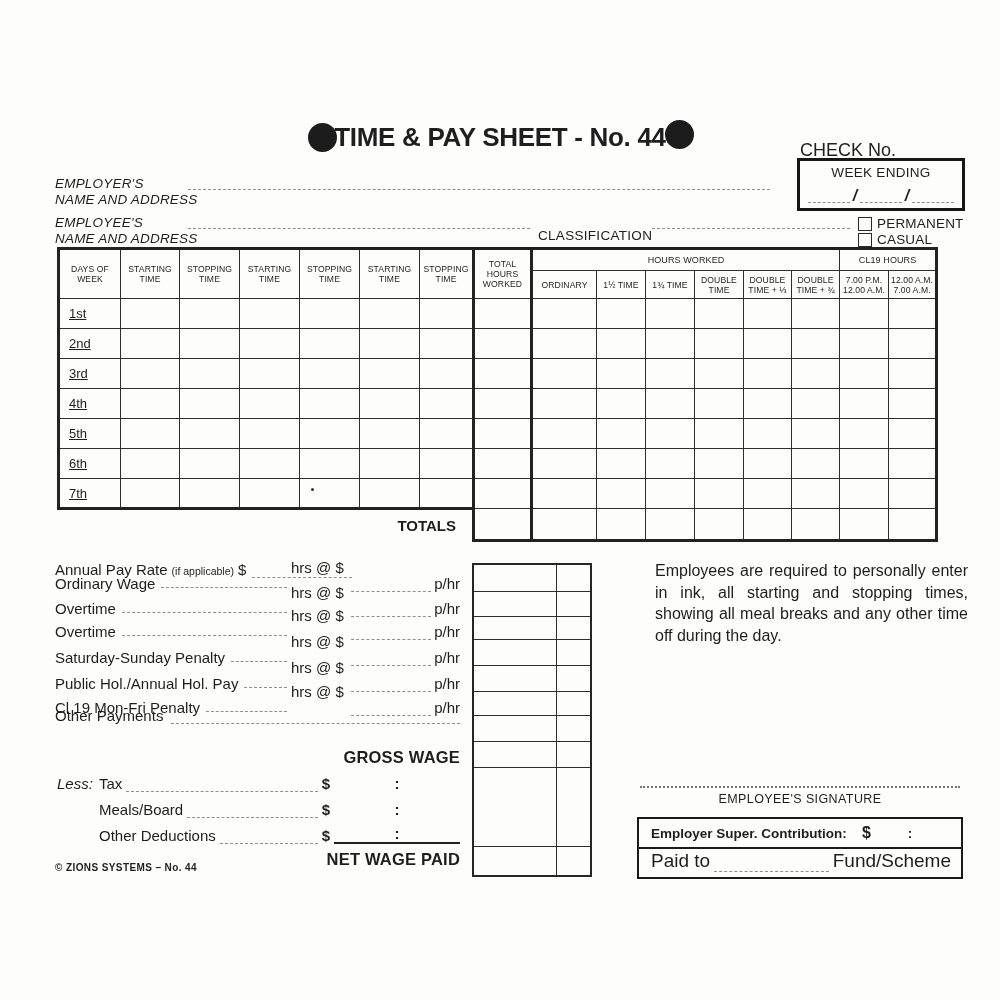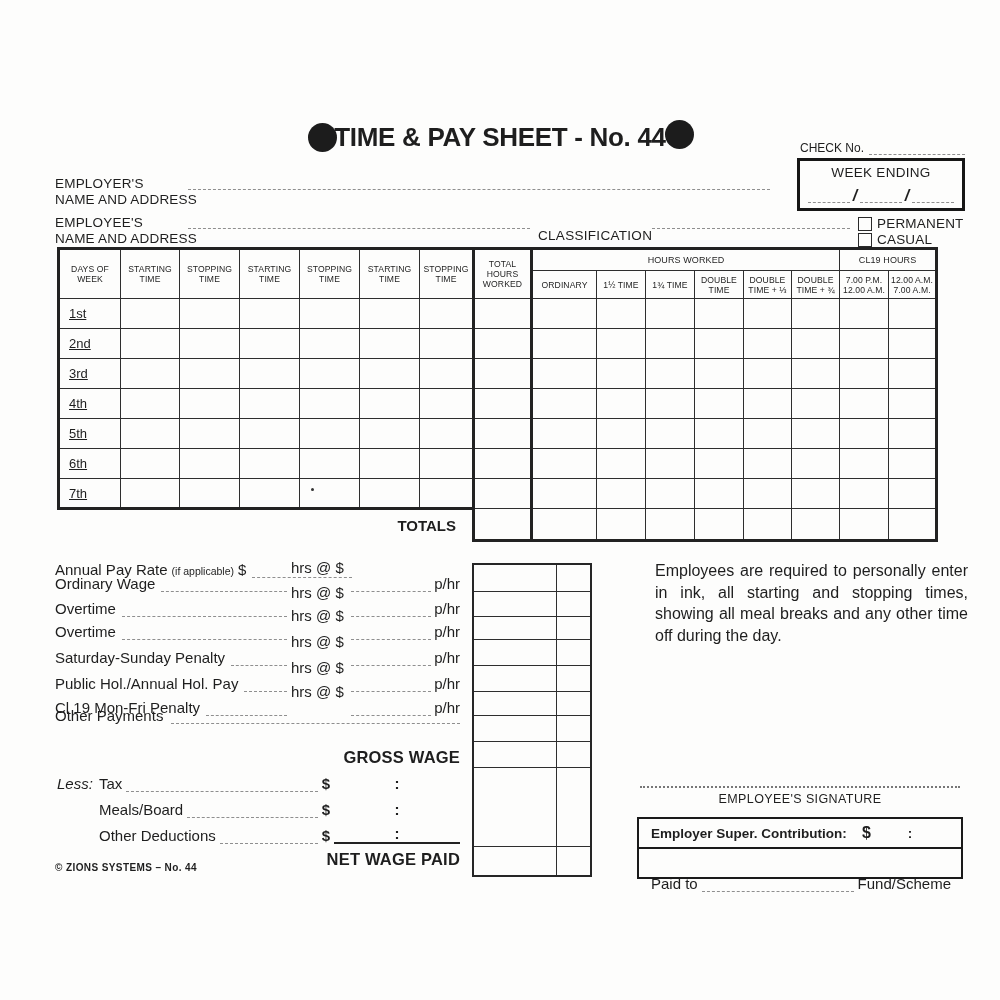--- a/index.html
+++ b/index.html
@@ -8,30 +8,30 @@
   
   .dot{position:absolute;width:29px;height:29px;background:#1c1c1c;border-radius:50%;}
   .dot-l{left:308px;top:123px;}
   .dot-r{left:665px;top:120px;}
   .title{position:absolute;left:0;top:122px;width:1000px;text-align:center;
          font-size:26px;font-weight:bold;letter-spacing:-0.3px;white-space:nowrap;}
   
   .dl{border-bottom:1.6px dashed #8f8f8f;}
   .hline{position:absolute;height:0;}
   
-  .check-no{position:absolute;left:800px;top:140px;width:165px;display:flex;align-items:flex-end;font-size:12px;}
+  .check-no{position:absolute;left:800px;top:140px;width:165px;display:flex;align-items:flex-end;font-size:18px;}
   .check-no .lbl{white-space:nowrap;margin-right:5px;}
   .check-no .fld{flex:1;height:14px;}
   .week-box{position:absolute;left:797px;top:158px;width:168px;height:53px;border:3px solid #161616;box-sizing:border-box;}
   .week-title{text-align:center;font-size:13.5px;margin-top:4px;letter-spacing:.3px;}
   .week-line{position:absolute;left:8px;right:8px;bottom:5px;display:flex;align-items:flex-end;height:18px;}
   .week-line .seg{flex:1;height:10px;}
   .week-line .slash{font-size:16px;font-weight:bold;font-style:italic;margin:0 3px;line-height:14px;}
   
-  .addr-lbl{position:absolute;left:55px;font-size:13.5px;line-height:15.5px;white-space:pre-line;letter-spacing:.2px;}
+  .addr-lbl{position:absolute;left:55px;font-size:13.5px;line-height:15.5px;white-space:pre-line;letter-spacing:.2px;font-style:italic;}
   .classif{position:absolute;left:538px;top:228px;font-size:13.5px;letter-spacing:.3px;}
   .cb{position:absolute;width:12px;height:12px;border:1.8px solid #2a2a2a;background:transparent;}
   .cb-lbl{position:absolute;font-size:13.5px;letter-spacing:.2px;}
   
   .ts{position:absolute;left:57px;top:247px;width:878px;border-collapse:collapse;table-layout:fixed;}
   .ts th,.ts td{border:1.5px solid #2e2e2e;padding:0;}
   .ts th{font-size:8.6px;line-height:10px;font-weight:normal;text-align:center;
          vertical-align:middle;white-space:pre-line;letter-spacing:.1px;}
   .h1 th{border-top:3px solid #222;}
   .h1 .band{height:20px;font-size:9px;}
@@ -50,21 +50,21 @@
   .totr td:nth-child(2){border-left:3px solid #222;border-right:3px solid #222;}
   .totr td:last-child{border-right:3px solid #222;}
   .totals-label{display:block;text-align:right;padding-right:16px;font-weight:bold;font-size:15px;}
   .speck{position:absolute;left:311px;top:488px;width:3px;height:3px;background:#333;border-radius:50%;}
   
   .pgrid{position:absolute;left:472px;top:563px;width:120px;height:314px;border:2.5px solid #262626;box-sizing:border-box;}
   .pgl{position:absolute;left:0;right:0;border-top:1.8px solid #2e2e2e;}
   .pgv{position:absolute;top:0;bottom:0;left:82px;border-left:1.8px solid #2e2e2e;}
   
   .pay-row{position:absolute;left:55px;width:405px;height:20px;display:flex;align-items:flex-end;font-size:15px;}
-  .labzone{display:flex;width:232px;align-items:flex-end;}
+  .labzone{display:flex;width:232px;}
   .labzone .lead{flex:1;height:12px;margin-left:6px;}
   .qual{font-size:10.5px;margin:0 4px 1px 4px;white-space:nowrap;}
   .hrs{white-space:nowrap;margin:16px 4px;}
   .lead2{flex:1;height:12px;margin:0 3px;}
   .phr{white-space:nowrap;}
   .longlead{flex:1;height:12px;margin-left:8px;}
   .gross,.net{position:absolute;left:255px;width:205px;text-align:right;font-weight:bold;font-size:16.5px;letter-spacing:.2px;}
   .ded-row{position:absolute;left:57px;width:403px;height:20px;display:flex;align-items:flex-end;font-size:15px;}
   .less{width:42px;font-style:italic;}
   .dlab{white-space:nowrap;}
@@ -78,21 +78,21 @@
   .notice .p2{margin-top:20px;}
   
   .sigline{position:absolute;left:640px;top:786px;width:320px;border-top:2px dotted #777;}
   .siglbl{position:absolute;left:640px;top:792px;width:320px;text-align:center;font-size:12.5px;letter-spacing:.4px;}
   .sigbox{position:absolute;left:637px;top:817px;width:326px;height:62px;border:2.5px solid #1a1a1a;box-sizing:border-box;}
   .sb-r1{height:30px;border-bottom:2px solid #1a1a1a;display:flex;align-items:center;padding:0 12px;font-size:13.5px;box-sizing:border-box;}
   .sb-r1 .sl{font-weight:bold;white-space:nowrap;}
   .sb-r1 .sp{flex:1;}
   .sb-r1 .sd{font-weight:bold;font-size:16px;}
   .sb-r1 .sc{width:78px;text-align:center;font-weight:bold;}
-  .sb-r2{height:27px;display:flex;align-items:flex-end;padding:0 10px 4px 12px;font-size:15px;box-sizing:border-box;margin-top:20px;}
+  .sb-r2{height:27px;display:flex;align-items:flex-end;padding:0 10px 4px 12px;font-size:19px;box-sizing:border-box;}
   .sb-r2 .lead{flex:1;height:11px;margin:0 4px;}
   .sb-r2 .pt,.sb-r2 .fs{white-space:nowrap;}
 </style>
 </head>
 <body>
 
 <div class="page">
 
   <div class="dot dot-l"></div>
   <div class="title">TIME &amp; PAY SHEET - No. 44</div>

